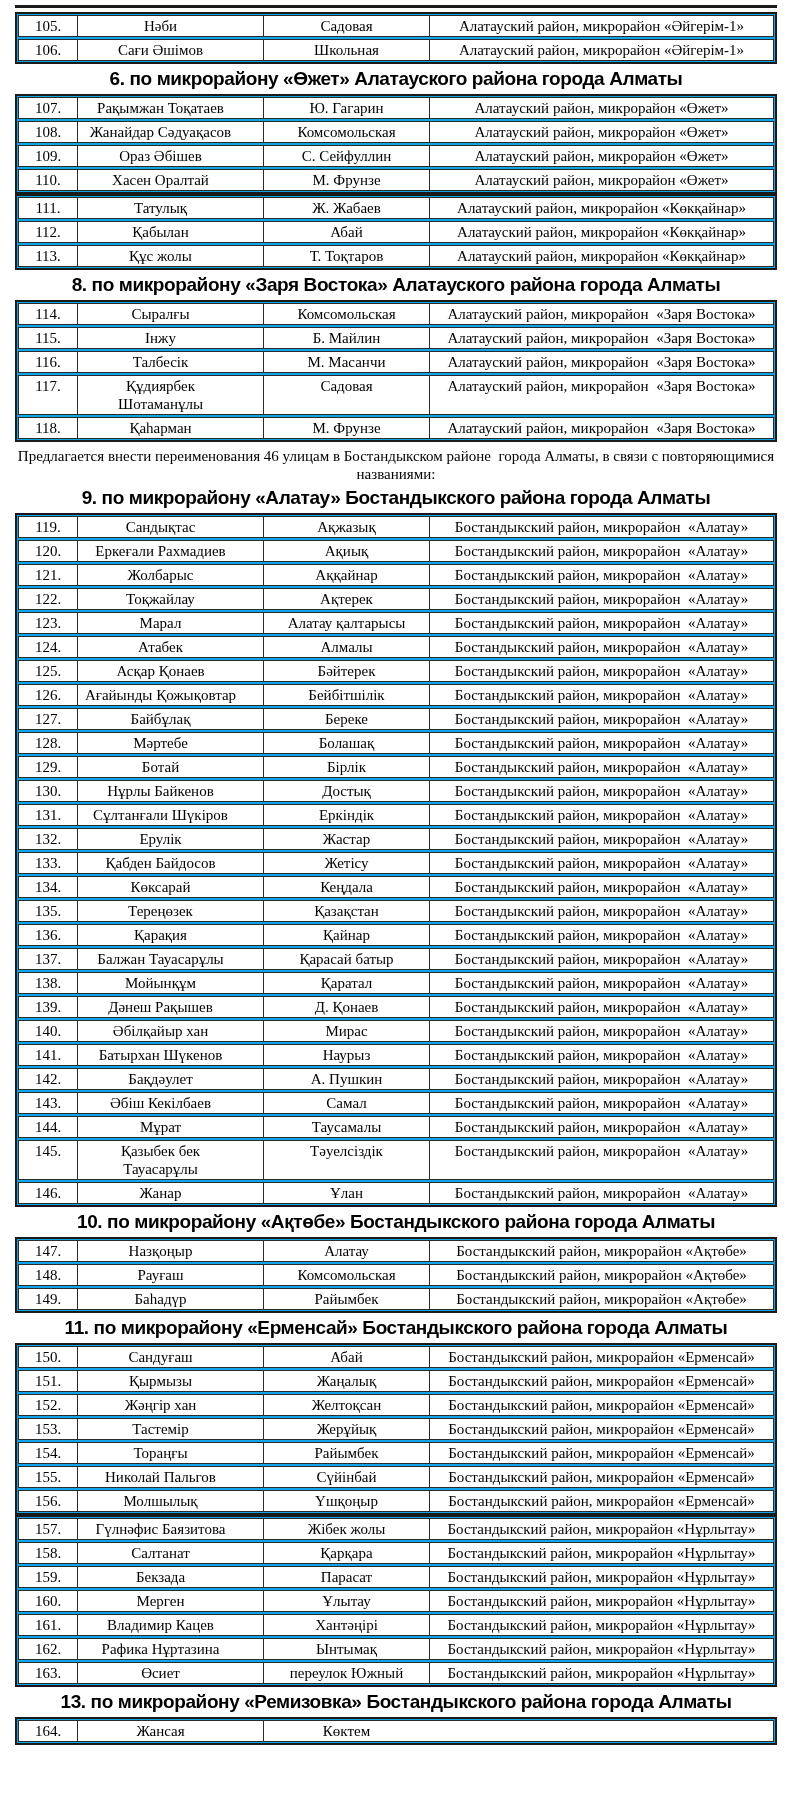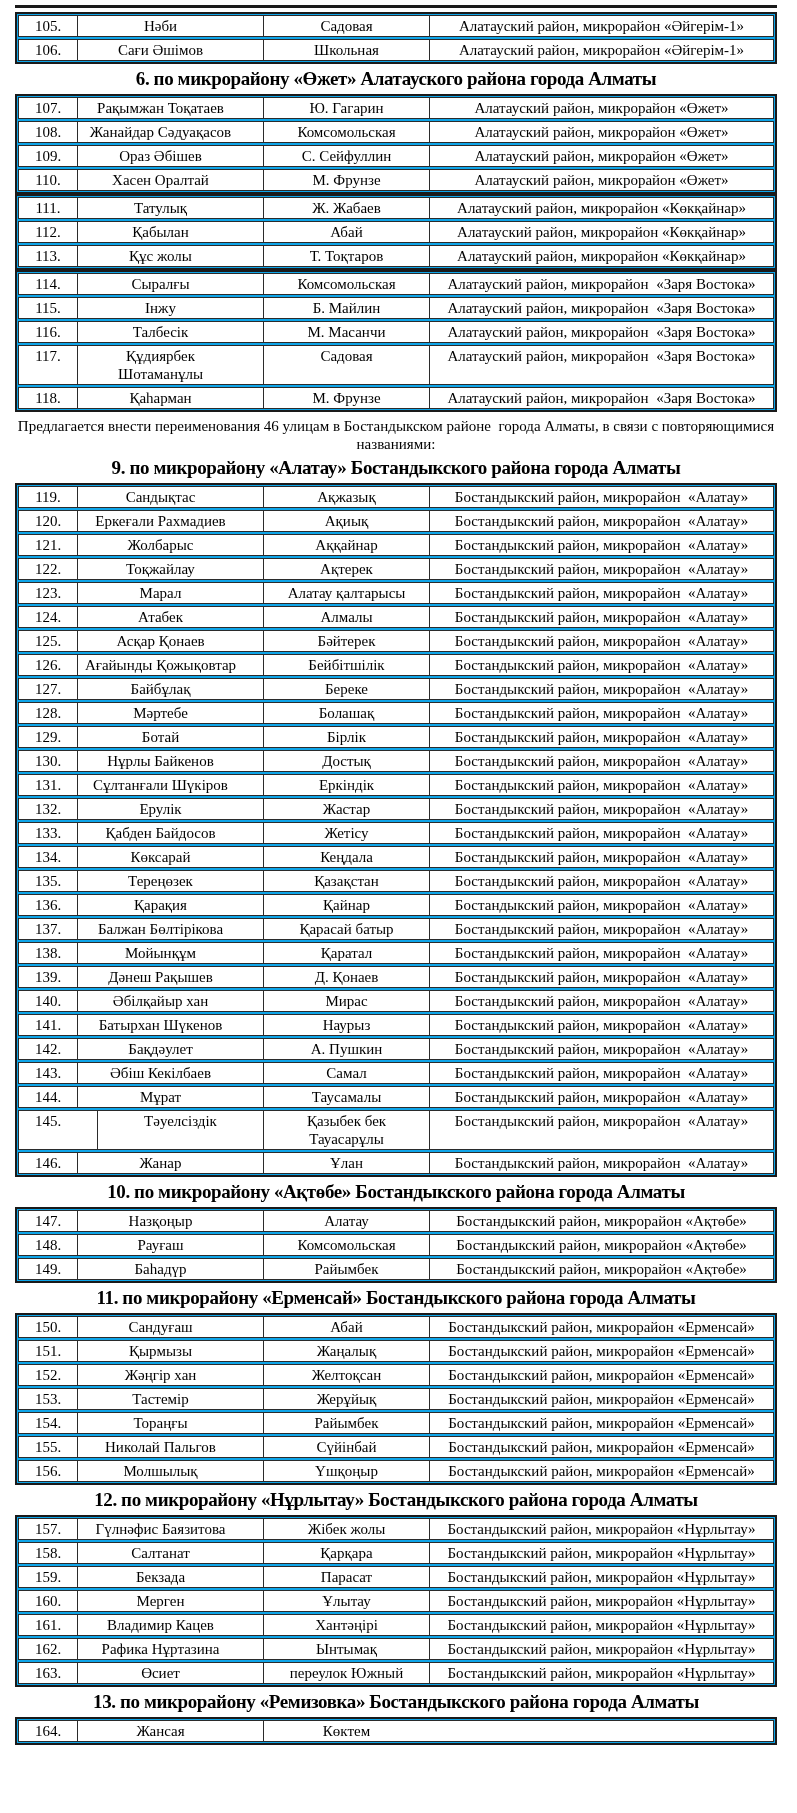--- a/index.html
+++ b/index.html
@@ -40,21 +40,21 @@
     text-align: center;
     white-space: pre-wrap;
     box-sizing: border-box;
   }
   .c-num { width: 58px; flex: none; }
   .c-new { width: 166px; flex: none; }
   .c-old { width: 166px; flex: none; margin-left: 20px; }
   .c-loc { flex: 1; }
   .cell + .cell { border-left: 1px solid #2b2b2b; }
   .section-header {
-    font-family: Liberation Serif, serif;
+    font-family: Liberation Sans, sans-serif;
     font-weight: 700;
     font-size: 19px;
     line-height: 21px;
     letter-spacing: -0.4px;
     text-align: center;
     margin: 4px 0 5px 0;
   }
   .note {
     font-size: 15px;
     line-height: 18px;
@@ -124,20 +124,21 @@
           <div class="cell c-old">Абай</div>
           <div class="cell c-loc">Алатауский район, микрорайон «Көкқайнар»</div>
         </div>
         <div class="row">
           <div class="cell c-num">113.</div>
           <div class="cell c-new">Құс жолы</div>
           <div class="cell c-old">Т. Тоқтаров</div>
           <div class="cell c-loc">Алатауский район, микрорайон «Көкқайнар»</div>
         </div>
       </div>
+      <div class="section-header">8. по микрорайону «Заря Востока» Алатауского района города Алматы</div>
       <div class="tbl">
         <div class="row">
           <div class="cell c-num">114.</div>
           <div class="cell c-new">Сыралғы</div>
           <div class="cell c-old">Комсомольская</div>
           <div class="cell c-loc">Алатауский район, микрорайон  «Заря Востока»</div>
         </div>
         <div class="row">
           <div class="cell c-num">115.</div>
           <div class="cell c-new">Інжу</div>
@@ -273,21 +274,21 @@
           <div class="cell c-loc">Бостандыкский район, микрорайон  «Алатау»</div>
         </div>
         <div class="row">
           <div class="cell c-num">136.</div>
           <div class="cell c-new">Қарақия</div>
           <div class="cell c-old">Қайнар</div>
           <div class="cell c-loc">Бостандыкский район, микрорайон  «Алатау»</div>
         </div>
         <div class="row">
           <div class="cell c-num">137.</div>
-          <div class="cell c-new">Балжан Бөлтірікова</div>
+          <div class="cell c-new">Балжан Тауасарұлы</div>
           <div class="cell c-old">Қарасай батыр</div>
           <div class="cell c-loc">Бостандыкский район, микрорайон  «Алатау»</div>
         </div>
         <div class="row">
           <div class="cell c-num">138.</div>
           <div class="cell c-new">Мойынқұм</div>
           <div class="cell c-old">Қаратал</div>
           <div class="cell c-loc">Бостандыкский район, микрорайон  «Алатау»</div>
         </div>
         <div class="row">
@@ -321,23 +322,23 @@
           <div class="cell c-loc">Бостандыкский район, микрорайон  «Алатау»</div>
         </div>
         <div class="row">
           <div class="cell c-num">144.</div>
           <div class="cell c-new">Мұрат</div>
           <div class="cell c-old">Таусамалы</div>
           <div class="cell c-loc">Бостандыкский район, микрорайон  «Алатау»</div>
         </div>
         <div class="row">
           <div class="cell c-num">145.</div>
-          <div class="cell c-old">Тәуелсіздік</div>
           <div class="cell c-new">Қазыбек бек
 Тауасарұлы</div>
+          <div class="cell c-old">Тәуелсіздік</div>
           <div class="cell c-loc">Бостандыкский район, микрорайон  «Алатау»</div>
         </div>
         <div class="row">
           <div class="cell c-num">146.</div>
           <div class="cell c-new">Жанар</div>
           <div class="cell c-old">Ұлан</div>
           <div class="cell c-loc">Бостандыкский район, микрорайон  «Алатау»</div>
         </div>
       </div>
       <div class="section-header">10. по микрорайону «Ақтөбе» Бостандыкского района города Алматы</div>
@@ -399,21 +400,20 @@
           <div class="cell c-old">Сүйінбай</div>
           <div class="cell c-loc">Бостандыкский район, микрорайон «Ерменсай»</div>
         </div>
         <div class="row">
           <div class="cell c-num">156.</div>
           <div class="cell c-new">Молшылық</div>
           <div class="cell c-old">Үшқоңыр</div>
           <div class="cell c-loc">Бостандыкский район, микрорайон «Ерменсай»</div>
         </div>
       </div>
-      <div class="section-header">12. по микрорайону «Нұрлытау» Бостандыкского района города Алматы</div>
       <div class="tbl">
         <div class="row">
           <div class="cell c-num">157.</div>
           <div class="cell c-new">Гүлнәфис Баязитова</div>
           <div class="cell c-old">Жібек жолы</div>
           <div class="cell c-loc">Бостандыкский район, микрорайон «Нұрлытау»</div>
         </div>
         <div class="row">
           <div class="cell c-num">158.</div>
           <div class="cell c-new">Салтанат</div>

